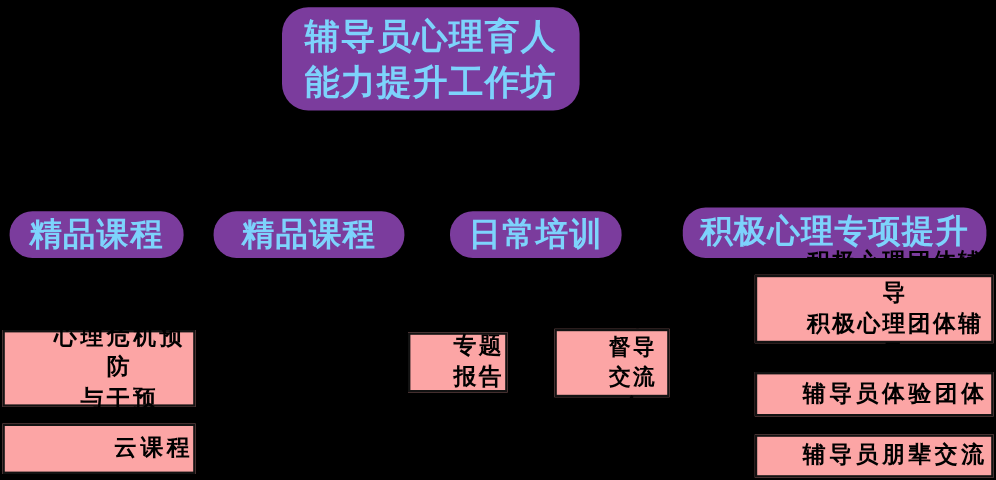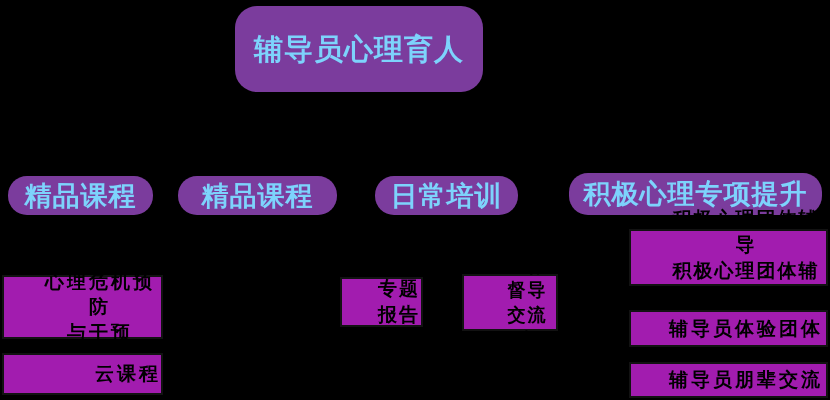--- a/index.html
+++ b/index.html
@@ -39,21 +39,21 @@
     font-size: 29px;
     line-height: 1.32;
   }
   .cat-1 { left: 8px;   top: 176px; width: 145px; height: 39px; }
   .cat-2 { left: 178px; top: 176px; width: 159px; height: 39px; }
   .cat-3 { left: 375px; top: 176px; width: 143px; height: 39px; }
   .cat-4 { left: 569px; top: 173px; width: 253px; height: 42px; }
   .whitebox {
     position: absolute;
     box-sizing: border-box;
-    background: #a21caf;
+    background: #fca5a5;
     border: 2px solid #121212;
     color: #000000;
     font-family: "DejaVu Serif", serif;
     font-weight: bold;
     display: flex;
     flex-direction: column;
     align-items: center;
     justify-content: center;
     text-align: center;
     font-size: 19px;
@@ -70,20 +70,21 @@
   .box-experience  { left: 629px; top: 310px; width: 199px; height: 37px; }
   .box-peer        { left: 629px; top: 362px; width: 199px; height: 36px; }
 </style>
 </head>
 <body>
 
 <div class="stage">
 
   <div class="pill root-box">
     <span class="line">辅导员心理育人</span>
+    <span class="line">能力提升工作坊</span>
   </div>
 
   <div class="pill cat-1">
     <span class="line">精品课程</span>
   </div>
   <div class="pill cat-2">
     <span class="line">精品课程</span>
   </div>
   <div class="pill cat-3">
     <span class="line">日常培训</span>

